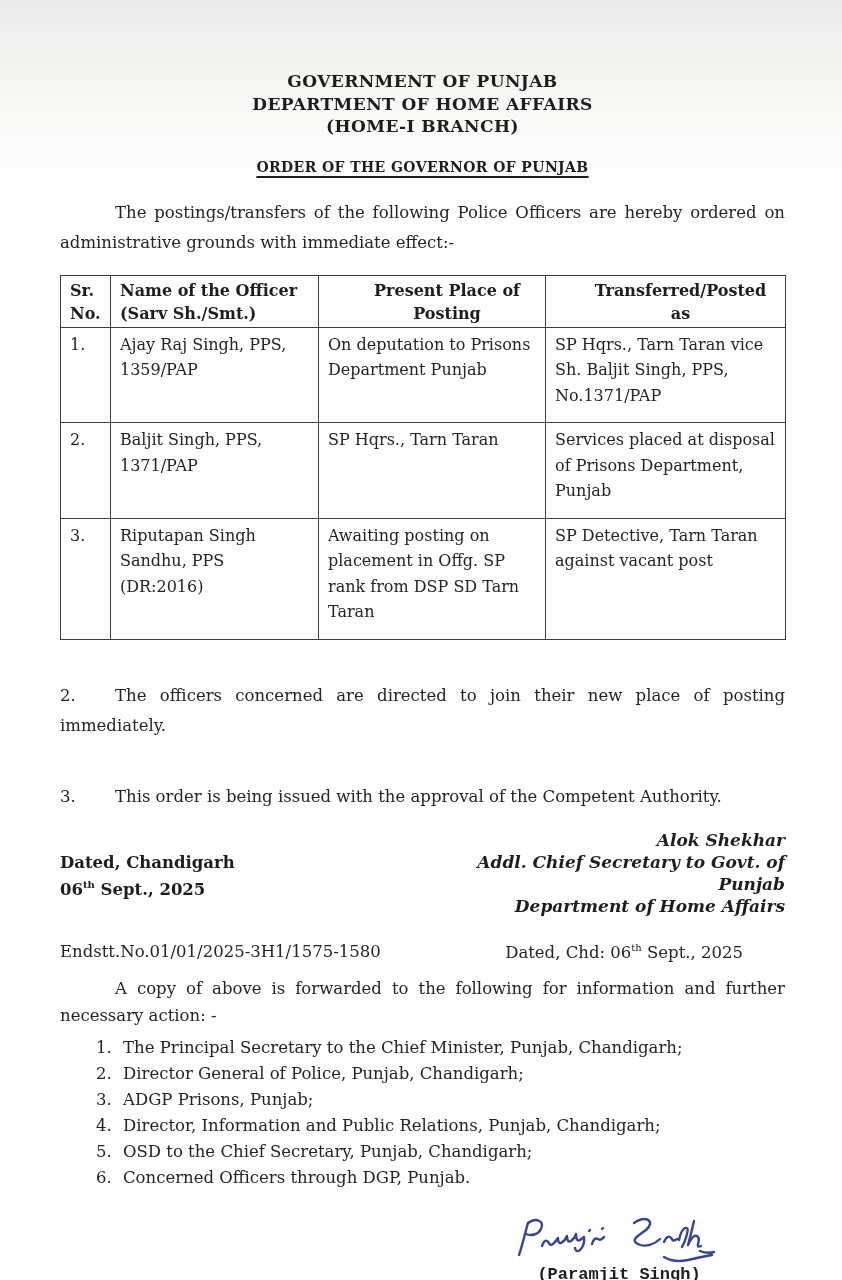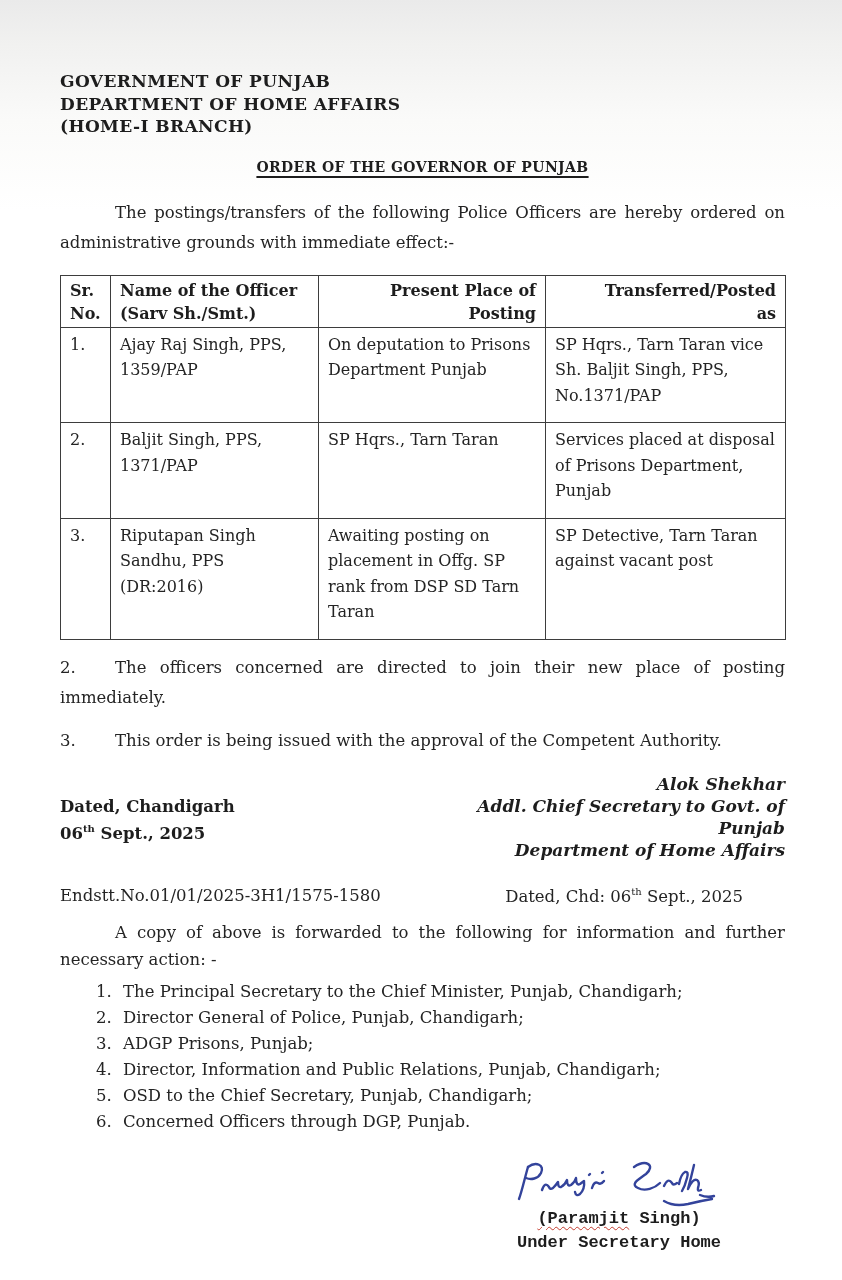--- a/index.html
+++ b/index.html
@@ -20,35 +20,35 @@
     position: relative;
     width: 842px; height: 1280px;
     overflow: hidden;
     background: linear-gradient(180deg, #eaeaea 0%, #f1f1f0 45px, #fafaf9 120px, #ffffff 210px);
   }
   .content {
     position: absolute;
     left: 60px; top: 70px;
     width: 725px;
   }
-  .letterhead { font-weight: bold; font-size: 17px; line-height: 22.5px; letter-spacing: 0.4px; color: #1d1d1d; }
+  .letterhead { text-align: center; font-weight: bold; font-size: 17px; line-height: 22.5px; letter-spacing: 0.4px; color: #1d1d1d; }
   .order-title { text-align: center; margin: 21px 0 0 0; font-size: 14px; font-weight: bold; letter-spacing: 0.4px; color: #1d1d1d; }
   .order-title span { text-decoration: underline; text-decoration-thickness: 1.8px; text-underline-offset: 4px; }
   .para { margin: 0; font-size: 16.5px; line-height: 30px; text-align: justify; }
   .indent { text-indent: 55px; }
   .intro { margin-top: 23px; }
 
   .doc-table { margin-top: 17px; border-collapse: collapse; table-layout: fixed; width: 725px; font-size: 16px; }
   .doc-table th, .doc-table td { border: 1.7px solid var(--border); vertical-align: top; padding: 3px 9px 6px 9px; }
   .doc-table th { font-weight: bold; white-space: pre-line; line-height: 23px; text-align: left; color: #1d1d1d; padding-bottom: 2px; }
-  .doc-table th.center { text-align: right; padding-left: 39px; }
+  .doc-table th.center { text-align: center; padding-left: 39px; }
   .doc-table td { line-height: 25.5px; padding-top: 4px; }
   .doc-table tr.tall td { padding-bottom: 14px; }
 
-  .numpara { margin-top: 13px; }
+  .numpara { margin-top: 41px; }
   .numpara .pnum { display: inline-block; width: 55px; text-indent: 0; }
   .signoff { position: relative; margin-top: 17px; min-height: 70px; }
   .dateline { position: absolute; left: 0; top: 23px; font-weight: bold; font-size: 16.5px; line-height: 22px; color: #1d1d1d; }
   .signatory { margin-left: 363px; width: 362px; text-align: right; font-weight: bold; font-size: 17px; line-height: 22px; color: #1d1d1d; font-style: italic; }
   sup { font-size: 10px; }
 
   .endorsement { margin-top: 25px; display: flex; justify-content: space-between; font-size: 16.5px; text-align: center; }
   .endorsement .end-date { padding-right: 42px; }
 
   .copy-para { margin-top: 14px; line-height: 27px; }

